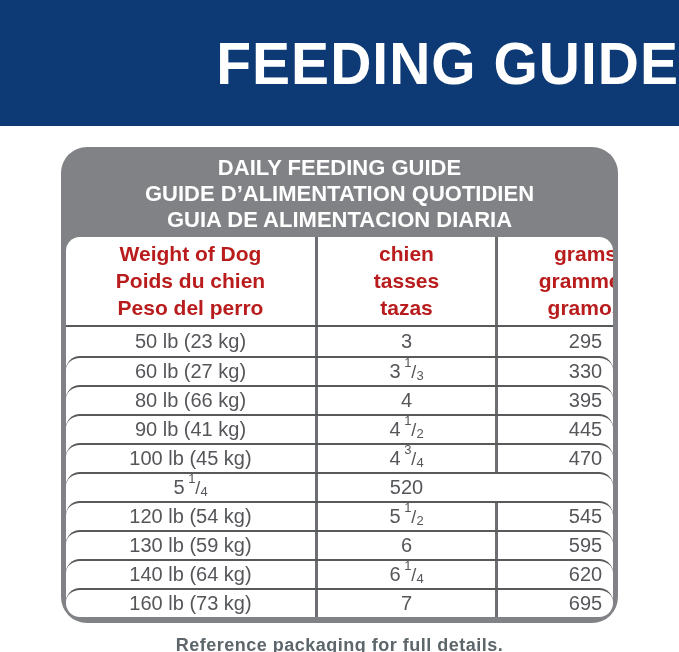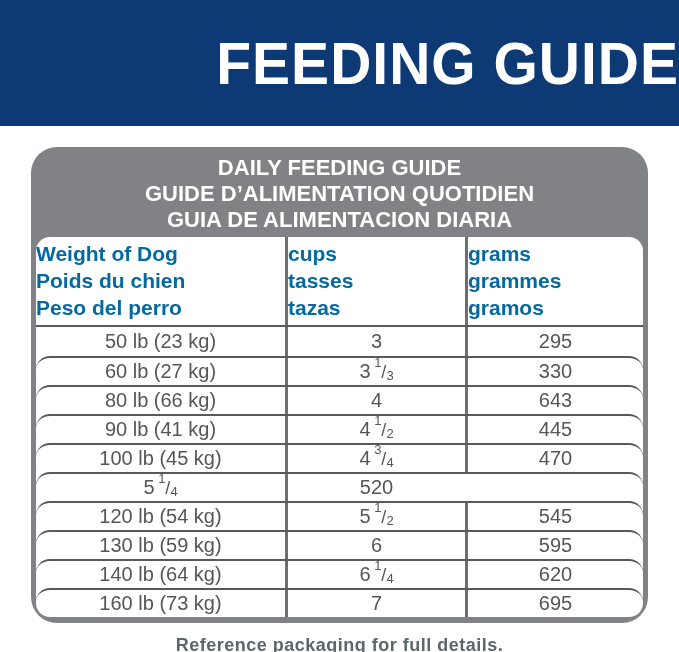--- a/index.html
+++ b/index.html
@@ -12,38 +12,38 @@
   .banner{
     width:679px;height:126px;background:#0d3a74;
     display:flex;align-items:center;justify-content:flex-end;
   }
   .banner-title{
     color:#ffffff;font-size:57px;font-weight:bold;letter-spacing:1px;
     transform:scaleY(1.05);
   }
   
   .panel{
-    width:617px;margin:21px auto 0;background:#808285;
+    width:557px;margin:21px auto 0;background:#808285;
     border-radius:26px;box-sizing:border-box;padding:6px 5px 6px;
   }
   .panel-header{
     text-align:center;color:#ffffff;font-weight:bold;
     font-size:22px;line-height:26px;padding:2px 0 4px;
   }
   
   .table-card{
     background:#ffffff;border-radius:14px;overflow:hidden;
   }
   .thead,.trow{
     display:grid;grid-template-columns:249px 180px 178px;
     box-sizing:border-box;
   }
   .thead{border-bottom:2px solid #58595b;}
   .th{
-    text-align:left;color:#0369a1;font-weight:bold;
+    text-align:center;color:#b91c1c;font-weight:bold;
     font-size:21px;line-height:27px;padding:3px 0 4px;
     box-sizing:border-box;
   }
   .th+.th, .td+.td{border-left:3px solid #6d6e71;}
   .trow{height:29px;text-align:center;}
   .trow + .trow{border-top:2px solid #58595b;border-radius:14px;}
   .td{
     display:flex;align-items:center;justify-content:center;
     color:#55565a;font-size:20px;box-sizing:border-box;
   }
@@ -71,21 +71,21 @@
   </div>
 
   <div class="table-card">
     <div class="thead">
       <div class="th">
         <div>Weight of Dog</div>
         <div>Poids du chien</div>
         <div>Peso del perro</div>
       </div>
       <div class="th">
-        <div>cups</div>
+        <div>chien</div>
         <div>tasses</div>
         <div>tazas</div>
       </div>
       <div class="th">
         <div>grams</div>
         <div>grammes</div>
         <div>gramos</div>
       </div>
     </div>
     <div id="table-body">
@@ -114,21 +114,21 @@
   </div>
 
   <div class="trow">
     <div class="td">
             <span>80 lb (66 kg)</span>
           </div>
     <div class="td">
       <span><span>4</span><span class="fr-num"></span><span class="fr-slash"></span><span class="fr-den"></span></span>
     </div>
     <div class="td">
-            <span>643</span>
+            <span>395</span>
           </div>
   </div>
 
   <div class="trow">
     <div class="td">
             <span>90 lb (41 kg)</span>
           </div>
     <div class="td">
       <span><span>4</span><span class="fr-num"> 1</span><span class="fr-slash">/</span><span class="fr-den">2</span></span>
     </div>

